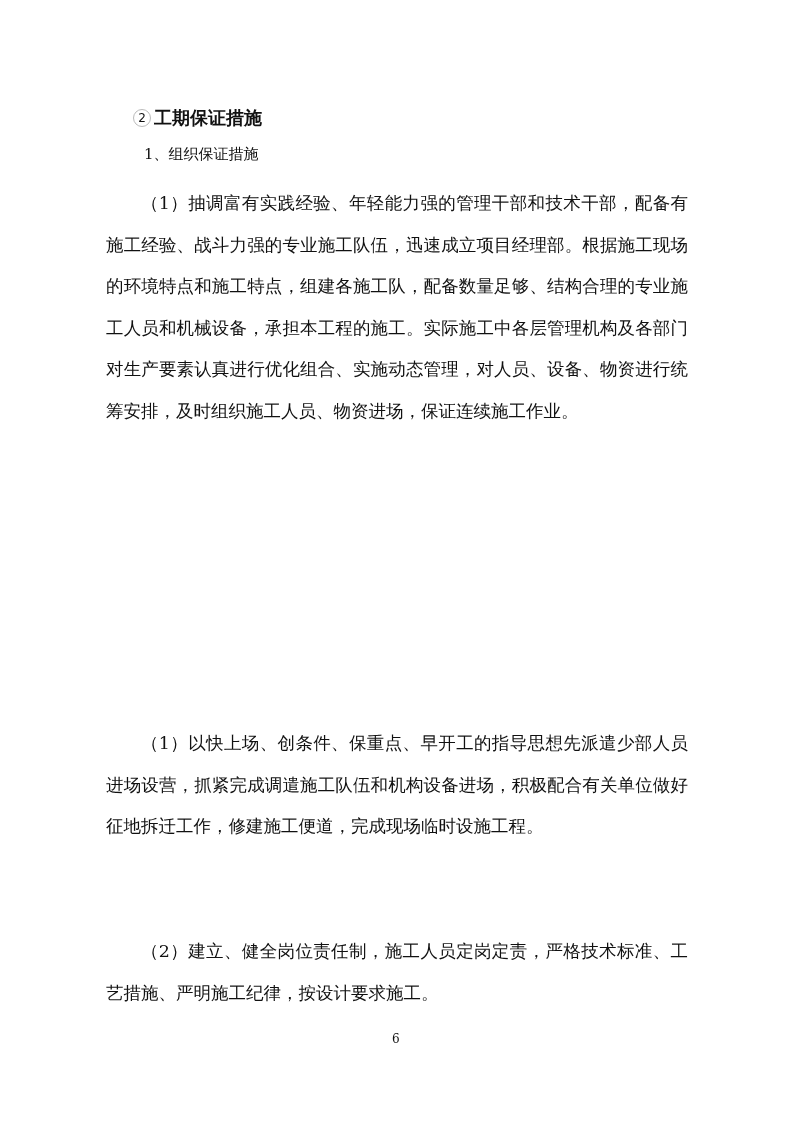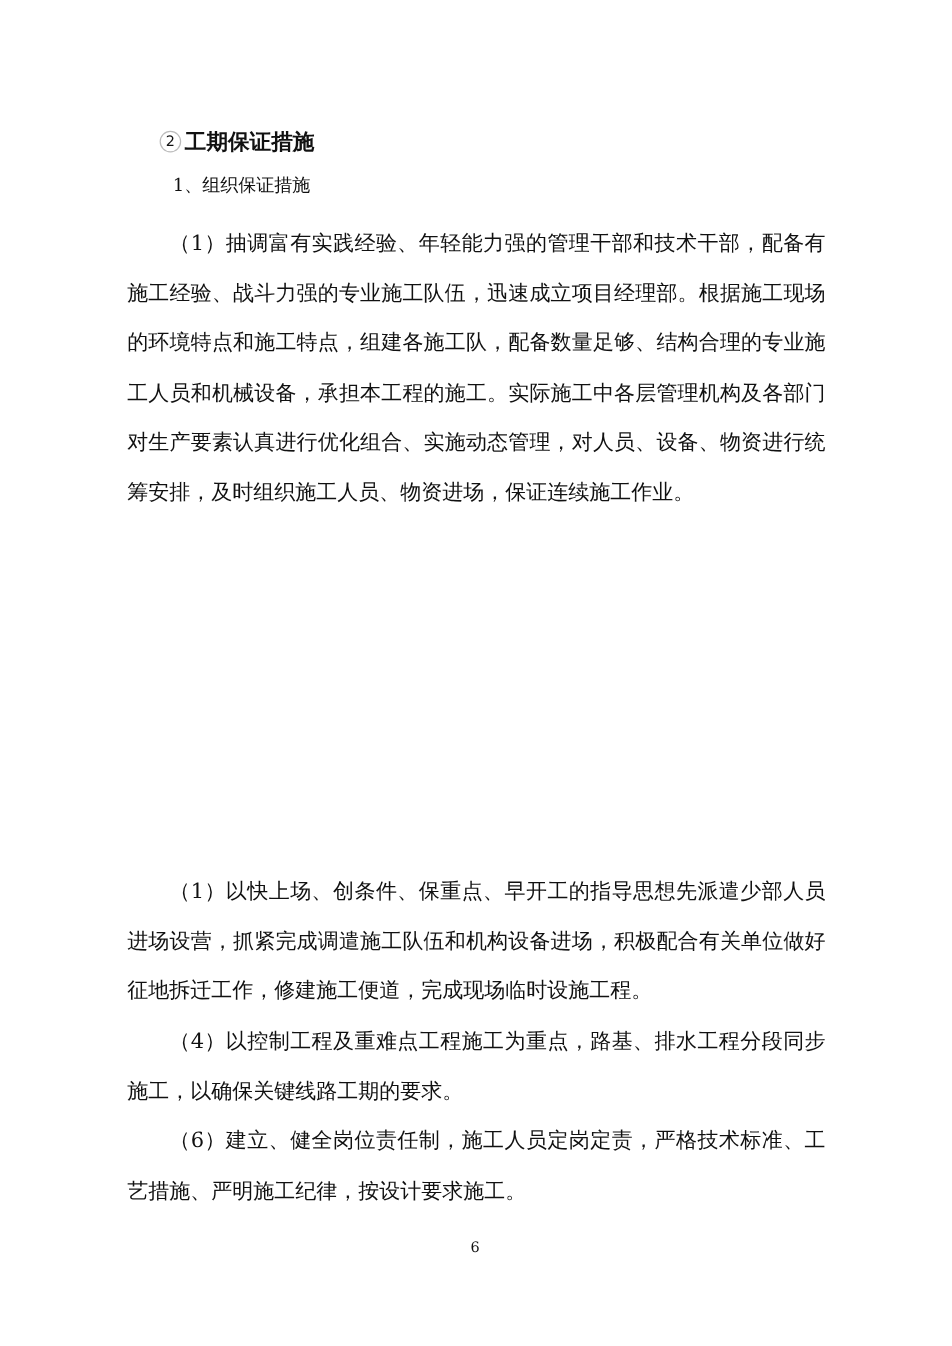--- a/index.html
+++ b/index.html
@@ -26,21 +26,18 @@
   </div>
 
   <div class="sub">1、组织保证措施</div>
 
   <div class="body-text" style="top:183px;">
     <p class="para">（1）抽调富有实践经验、年轻能力强的管理干部和技术干部，配备有施工经验、战斗力强的专业施工队伍，迅速成立项目经理部。根据施工现场的环境特点和施工特点，组建各施工队，配备数量足够、结构合理的专业施工人员和机械设备，承担本工程的施工。实际施工中各层管理机构及各部门对生产要素认真进行优化组合、实施动态管理，对人员、设备、物资进行统筹安排，及时组织施工人员、物资进场，保证连续施工作业。</p>
   </div>
   <div class="body-text" style="top:723px;">
     <p class="para">（1）以快上场、创条件、保重点、早开工的指导思想先派遣少部人员进场设营，抓紧完成调遣施工队伍和机构设备进场，积极配合有关单位做好征地拆迁工作，修建施工便道，完成现场临时设施工程。</p>
   </div>
-  <div class="body-text" style="top:848px;">
-    <p class="para">（4）以控制工程及重难点工程施工为重点，路基、排水工程分段同步施工，以确保关键线路工期的要求。</p>
-  </div>
   <div class="body-text" style="top:931px;">
-    <p class="para">（6）建立、健全岗位责任制，施工人员定岗定责，严格技术标准、工艺措施、严明施工纪律，按设计要求施工。</p>
+    <p class="para">（2）建立、健全岗位责任制，施工人员定岗定责，严格技术标准、工艺措施、严明施工纪律，按设计要求施工。</p>
   </div>
 
   <div class="pagenum">6</div>
 </div>
 
 </body></html>

